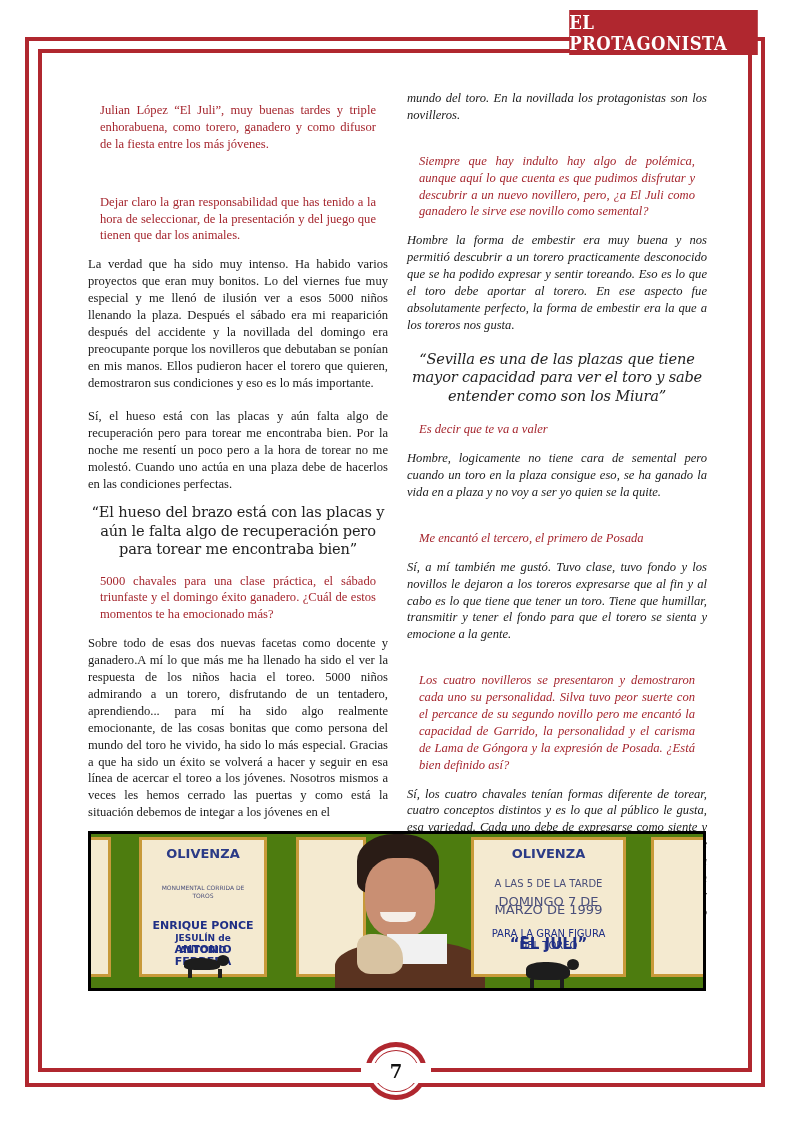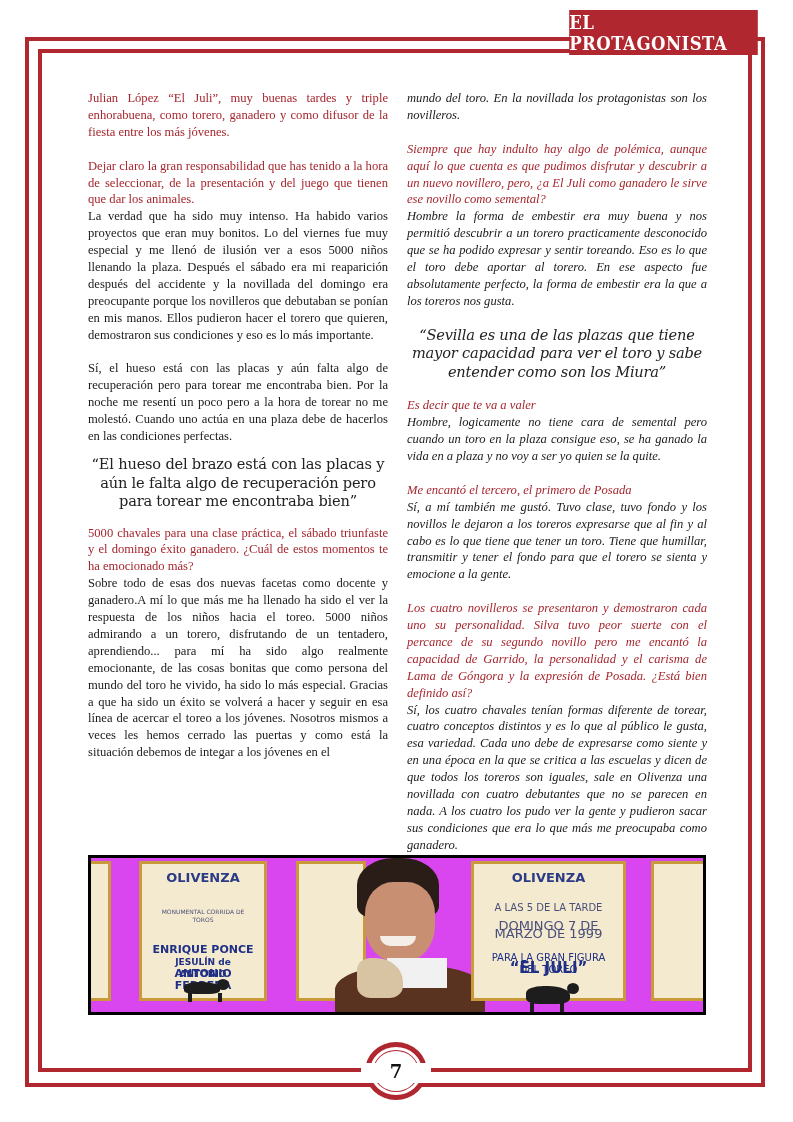--- a/index.html
+++ b/index.html
@@ -24,33 +24,33 @@
   }
 
   .col {
     position: absolute; top: 90px; width: 300px;
     font-family: "Liberation Serif", serif; font-size: 12.6px; line-height: 16.9px;
     color: #1a1a1a; text-align: justify;
   }
   .col.left { left: 88px; }
   .col.right { left: 407px; font-style: italic; }
 
-  .q { color: #a5262e; margin: 0; }
+  .q { color: #a5262e; margin: 12px; }
   .a { color: #1a1a1a; margin: 0; }
   .gap { height: 16.9px; }
 
   .pullquote {
     font-family: "DejaVu Serif", serif; font-size: 14.6px; line-height: 18.5px;
     color: #222; text-align: center; margin: 10px 0 14px 0; letter-spacing: -0.2px;
   }
 
   .photo {
-    position: absolute; left: 88px; top: 855px; width: 618px; height: 160px;
+    position: absolute; left: 88px; top: 831px; width: 618px; height: 160px;
     border: 3px solid #000; box-sizing: border-box; overflow: hidden;
-    background: #d946ef;
+    background: #4d7c0f;
   }
   .tile-panel {
     position: absolute; top: 3px; height: 140px;
     background: #f4ead0; border: 3px solid #c89a3a; box-sizing: border-box;
   }
   .tile-panel .pt-title {
     position: absolute; left: 0; right: 0; top: 6px; text-align: center;
     font-family: "DejaVu Sans", sans-serif; font-weight: bold; color: #2b3b86; font-size: 13px;
   }
   .tile-panel .pt-line {

